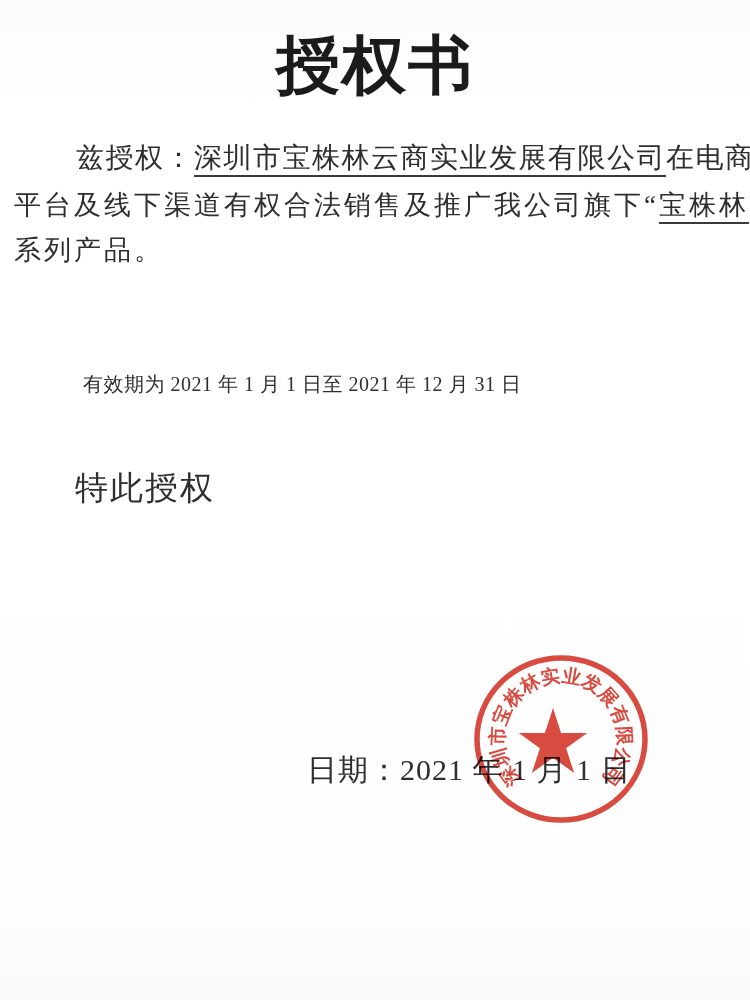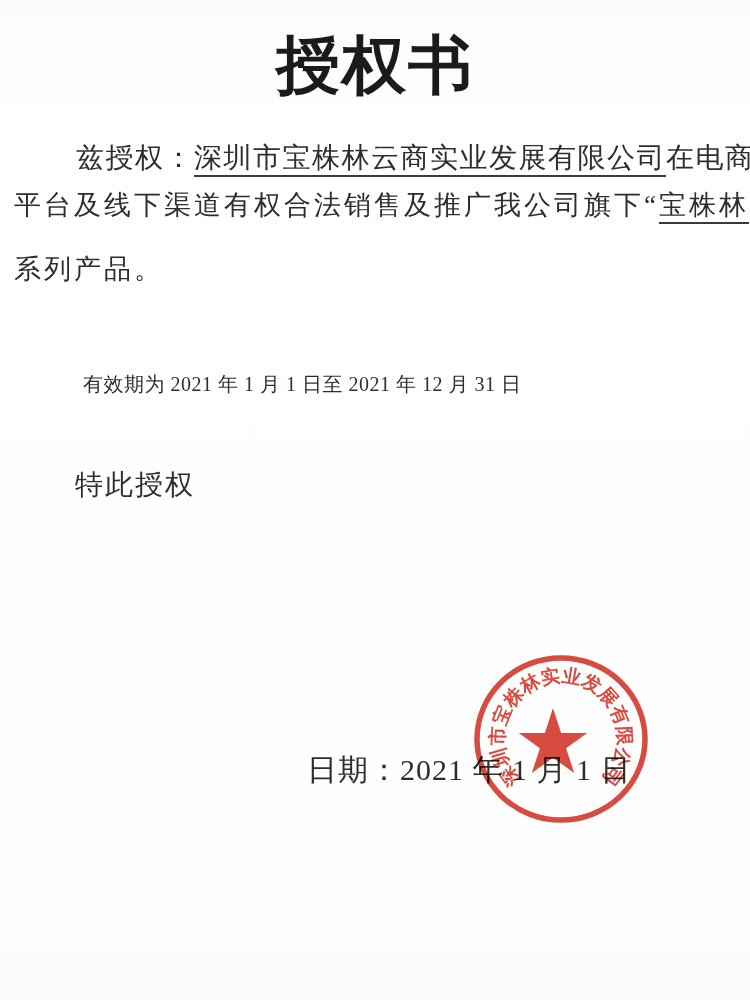--- a/index.html
+++ b/index.html
@@ -18,23 +18,23 @@
     font-family:"Liberation Sans","DejaVu Sans",sans-serif;
     font-weight:700;
     font-size:64px;
     letter-spacing:2px;
     color:#1b1b1b;
     white-space:nowrap;
   }
   .line{position:absolute;white-space:nowrap;}
   .l1{left:76px;top:139px;font-size:28px;letter-spacing:1.5px;}
   .l2{left:14px;top:187px;font-size:27px;letter-spacing:3px;}
-  .l3{left:14px;top:232px;font-size:27px;letter-spacing:3px;margin-top:19px;}
+  .l3{left:14px;top:232px;font-size:27px;letter-spacing:3px;}
   .validity{left:83px;top:371px;font-size:20px;letter-spacing:0.5px;}
-  .closing{left:75px;top:466px;font-size:28px;letter-spacing:2px;}
+  .closing{left:75px;top:466px;font-size:33px;letter-spacing:2px;}
   .sig-unit{left:252px;top:703px;font-size:25px;letter-spacing:0.5px;}
   .sig-date{left:307px;top:750px;font-size:30px;letter-spacing:1px;}
   .u{
     border-bottom:2px solid #3a3a3a;
     padding-bottom:2px;
   }
   .seal{
     position:absolute;
     left:466px;top:645px;
     width:190px;height:188px;

